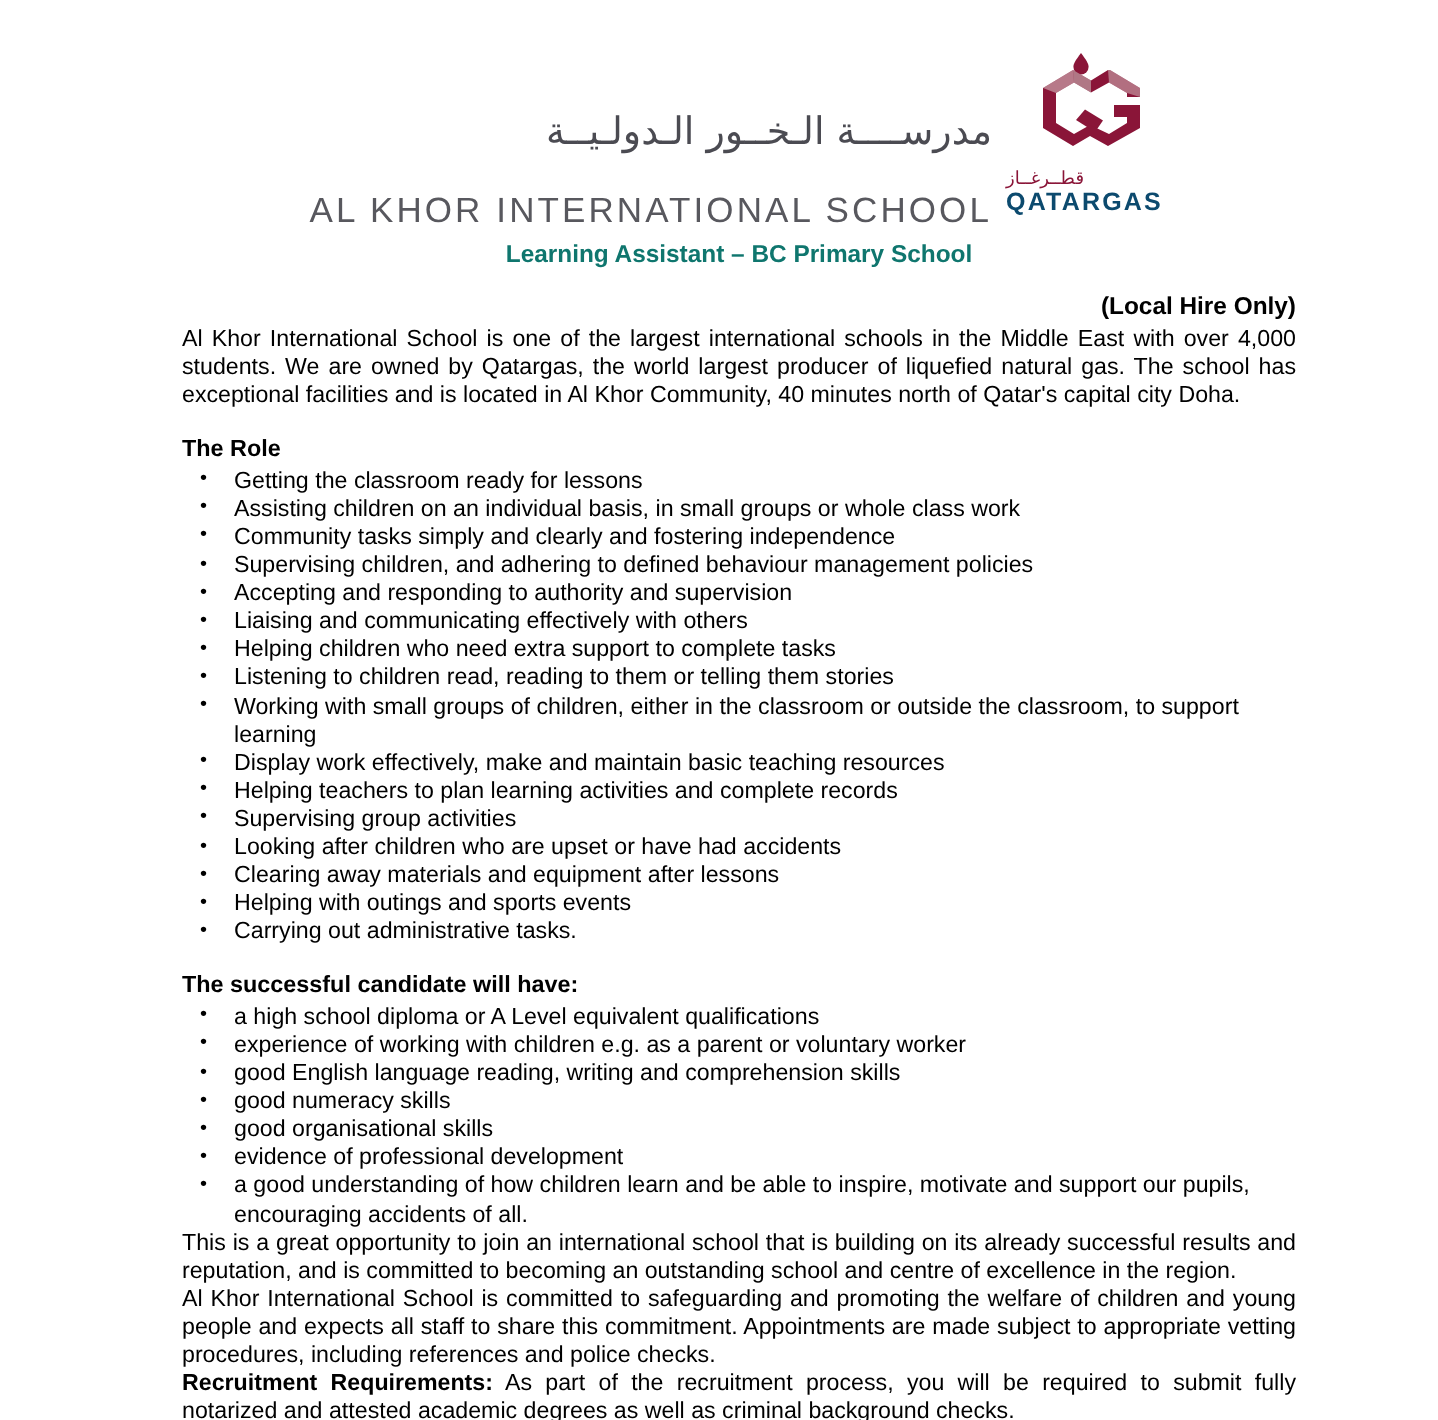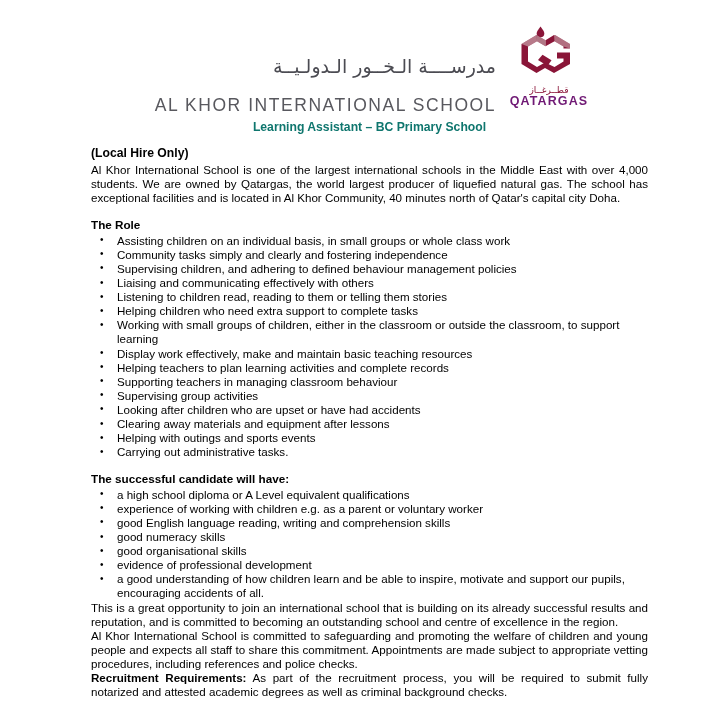--- a/index.html
+++ b/index.html
@@ -52,56 +52,56 @@
     letter-spacing: 1.55px;
     white-space: nowrap;
     margin-top: 18px;
   }
 
   .qg-mark {
     position: absolute;
     left: 503px;
     top: 24px;
     width: 92px;
-    text-align: center;
+    text-align: left;
   }
   .qg-logo-svg { display: block; margin: 0 auto; }
   .qg-arabic {
     font-family: "DejaVu Sans", sans-serif;
     font-size: 9px;
     line-height: 10px;
     color: #8a1538;
     direction: rtl;
     letter-spacing: 1px;
     margin-top: 1px;
   }
   .qg-word {
     font-size: 12.5px;
     font-weight: bold;
     letter-spacing: 1.1px;
-    color: #701a75;
+    color: #0c4a6e;
     line-height: 13px;
   }
 
   
   .doc-body {
     position: absolute;
     left: 91px;
     top: 118px;
     width: 557px;
   }
   .job-title {
     text-align: center;
     font-size: 12.2px;
     font-weight: bold;
     line-height: 19px;
     color: #0f766e;
   }
   .job-subtitle {
-    text-align: left;
+    text-align: right;
     font-size: 12.2px;
     font-weight: bold;
     line-height: 19px;
     color: #000;
     margin-top: 7px;
   }
   p.para {
     font-size: 11.6px;
     line-height: 14.1px;
     text-align: justify;
@@ -176,30 +176,31 @@
   <div class="doc-body">
 
     <div class="job-title">Learning Assistant – BC Primary School</div>
 
     <div class="job-subtitle">(Local Hire Only)</div>
 
     <p class="para intro">Al Khor International School is one of the largest international schools in the Middle East with over 4,000 students.  We are owned by Qatargas, the world largest producer of liquefied natural gas.  The school has exceptional facilities and is located in Al Khor Community, 40 minutes north of Qatar's capital city Doha.</p>
 
     <h3 class="section-heading">The Role</h3>
     <ul class="bullets">
+      <li>Getting the classroom ready for lessons</li>
       <li>Assisting children on an individual basis, in small groups or whole class work</li>
       <li>Community tasks simply and clearly and fostering independence</li>
       <li>Supervising children, and adhering to defined behaviour management policies</li>
+      <li>Accepting and responding to authority and supervision</li>
       <li>Liaising and communicating effectively with others</li>
+      <li>Helping children who need extra support to complete tasks</li>
       <li>Listening to children read, reading to them or telling them stories</li>
-      <li>Helping children who need extra support to complete tasks</li>
       <li>Working with small groups of children, either in the classroom or outside the classroom, to support learning</li>
       <li>Display work effectively, make and maintain basic teaching resources</li>
       <li>Helping teachers to plan learning activities and complete records</li>
-      <li>Supporting teachers in managing classroom behaviour</li>
       <li>Supervising group activities</li>
       <li>Looking after children who are upset or have had accidents</li>
       <li>Clearing away materials and equipment after lessons</li>
       <li>Helping with outings and sports events</li>
       <li>Carrying out administrative tasks.</li>
     </ul>
 
     <h3 class="section-heading">The successful candidate will have:</h3>
     <ul class="bullets">
       <li>a high school diploma or A Level equivalent qualifications</li>

